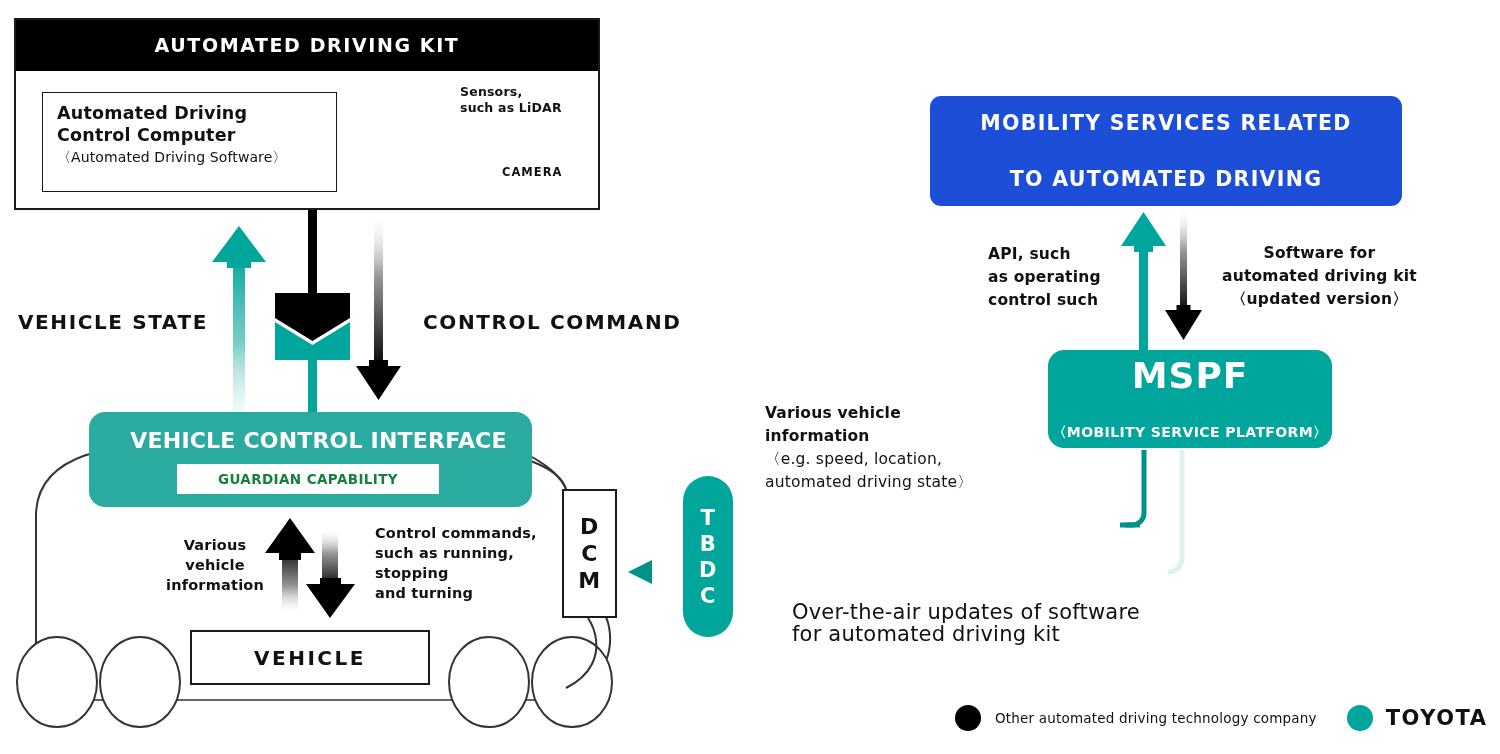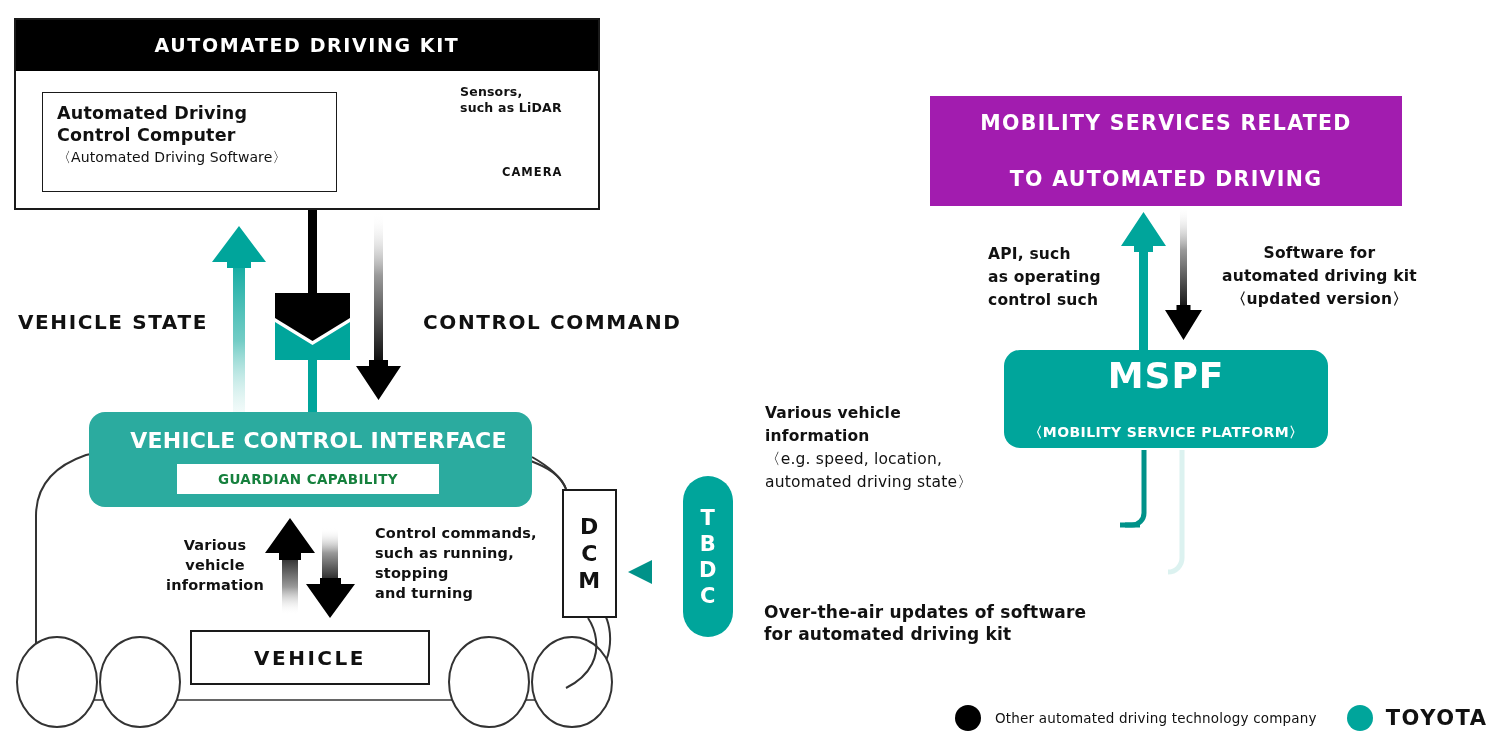--- a/index.html
+++ b/index.html
@@ -17,27 +17,27 @@
   #adcc-box{position:absolute;left:26px;top:72px;width:295px;height:100px;border:1.5px solid #1a1a1a;
        box-sizing:border-box;background:#fff;padding:9px 0 5px 14px;}
   .adcc-l1{font-size:17.5px;font-weight:bold;line-height:22px;letter-spacing:.2px;}
   .adcc-l2{font-size:14px;line-height:20px;margin-top:1px;letter-spacing:.1px;}
 
   .sensor-label{position:absolute;font-size:12.5px;font-weight:bold;line-height:16px;letter-spacing:.2px;}
   #sensors-label{left:460px;top:84px;}
   #camera-label{left:502px;top:164px;font-size:11.5px;letter-spacing:1px;}
 
   
-  #msrad-box{left:930px;top:96px;width:472px;height:110px;background:#a21caf;display:flex;
-       align-items:center;justify-content:center;}
+  #msrad-box{left:930px;top:96px;width:472px;height:110px;background:#1d4ed8;display:flex;
+       align-items:center;justify-content:center;border-radius:11px;}
   #msrad-box span{color:#fff;font-weight:bold;font-size:20.5px;line-height:28px;
        letter-spacing:1.3px;text-align:center;display:block;}
 
   
-  #mspf-box{left:1004px;top:350px;width:324px;height:98px;background:#00a59b;border-radius:16px;
+  #mspf-box{left:1048px;top:350px;width:284px;height:98px;background:#00a59b;border-radius:16px;
        display:flex;flex-direction:column;align-items:center;justify-content:center;gap:26px;}
   #mspf-title{color:#fff;font-weight:bold;font-size:36px;letter-spacing:1px;line-height:40px;}
   #mspf-sub{color:#fff;font-weight:bold;font-size:14px;letter-spacing:.4px;margin-top:2px;}
 
   
   #vci-box{left:89px;top:412px;width:443px;height:95px;background:#2bab9f;border-radius:16px;}
   #vci-title{position:absolute;left:0;top:16px;width:100%;text-align:center;color:#fff;
        font-weight:bold;font-size:22px;letter-spacing:.2px;padding-left:8px;}
   #guardian-box{position:absolute;left:177px;top:464px;width:262px;height:30px;background:#fff;}
   #guardian-box span{display:block;text-align:center;line-height:30px;font-size:13.5px;
@@ -62,21 +62,21 @@
   .cap{position:absolute;letter-spacing:.2px;}
   .cap-big{font-size:20px;font-weight:bold;letter-spacing:1.6px;}
   #cap-vehicle-state{left:18px;top:310px;}
   #cap-control-command{left:423px;top:310px;}
 
   .cap-blk{font-size:15.5px;font-weight:bold;line-height:23px;}
   #cap-api{left:988px;top:243px;}
   #cap-software{left:1222px;top:242px;text-align:center;}
   #cap-various-info{left:765px;top:402px;font-size:15.5px;line-height:23px;}
   #cap-various-info .b{font-weight:bold;}
-  #cap-ota{left:764px;top:601px;font-size:17px;font-weight:bold;line-height:22px;}
+  #cap-ota{left:792px;top:601px;font-size:21px;font-weight:normal;line-height:22px;}
   #cap-v-info{left:155px;top:535px;font-size:14.5px;font-weight:bold;line-height:20px;text-align:center;width:120px;}
   #cap-ctrl-cmds{left:375px;top:523px;font-size:14.5px;font-weight:bold;line-height:20px;}
 
   
   #legend{left:955px;top:705px;display:flex;align-items:center;}
   .legend-dot{width:26px;height:26px;border-radius:50%;display:inline-block;}
   #legend-label-other{font-size:13.5px;font-weight:normal;margin-left:14px;letter-spacing:.2px;}
   #legend-toyota{display:flex;align-items:center;margin-left:30px;}
   #legend-label-toyota{font-size:21px;font-weight:bold;letter-spacing:1.5px;margin-left:13px;}
 </style>

